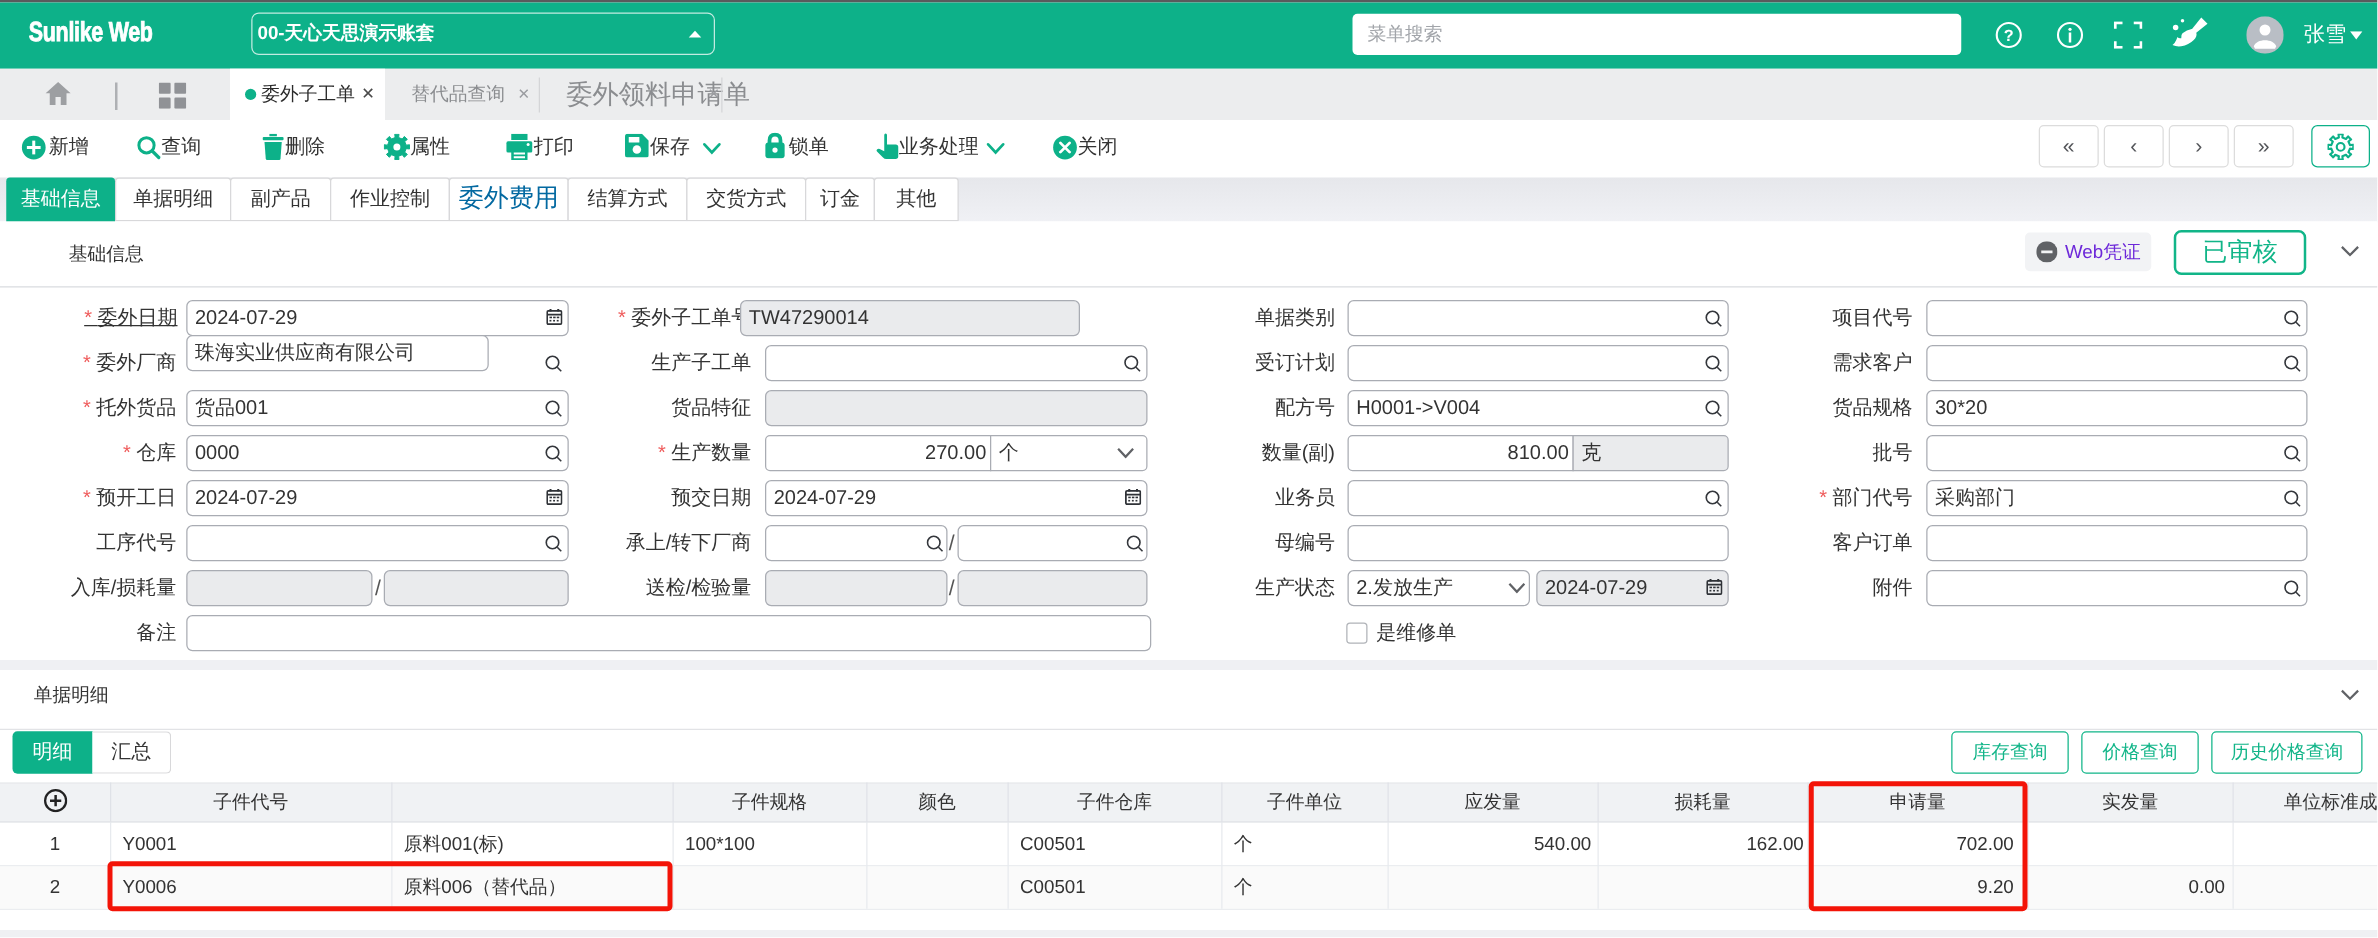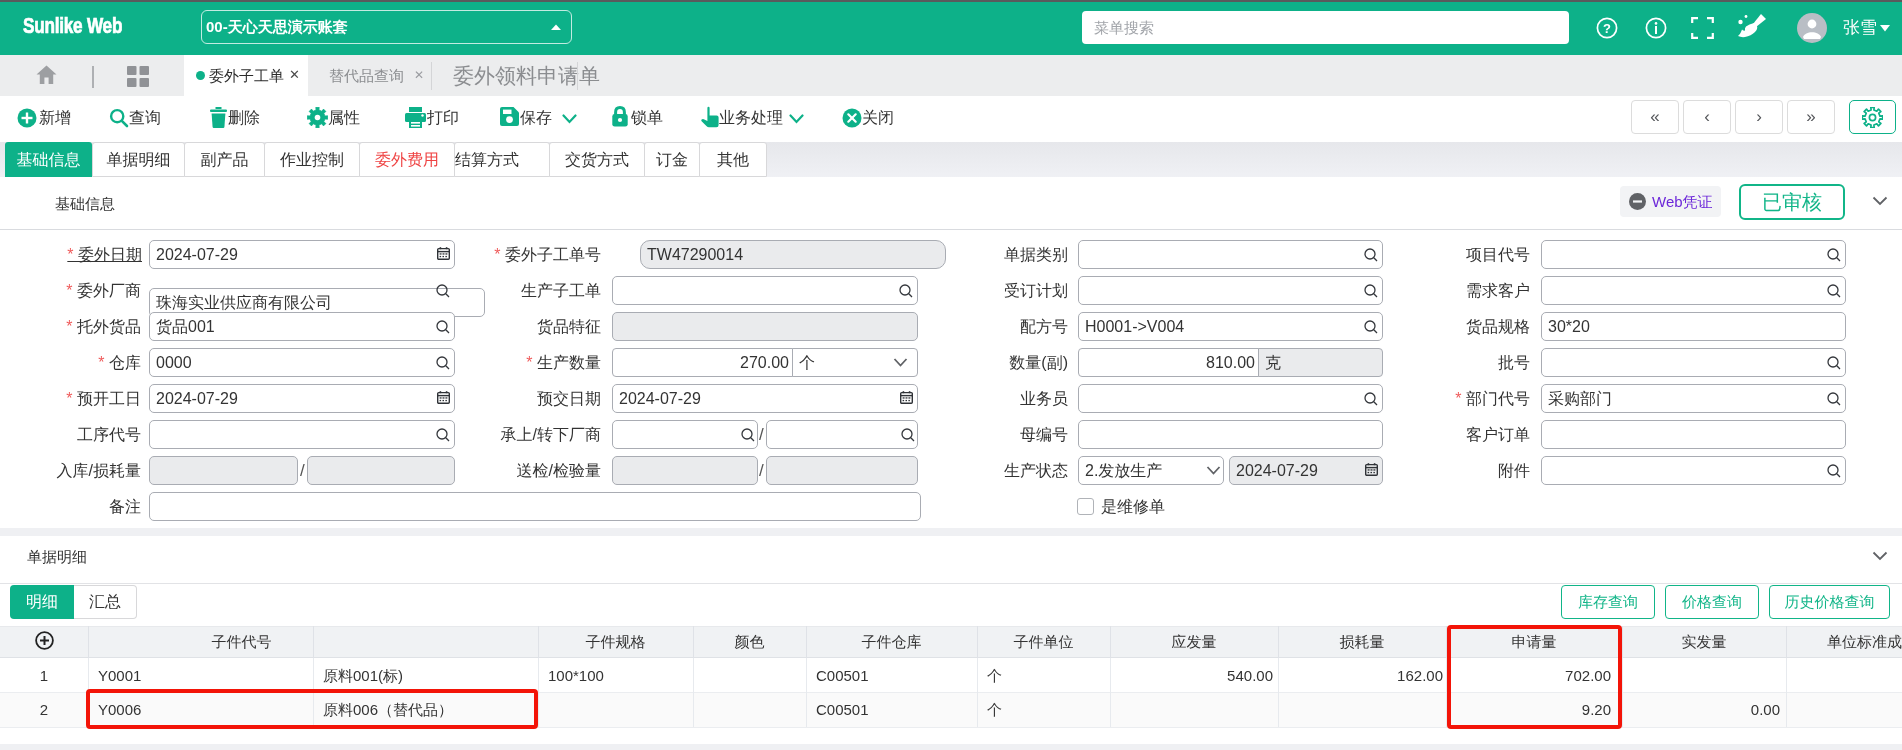--- a/index.html
+++ b/index.html
@@ -173,22 +173,22 @@
   <svg class="icon" style="left:1862px;top:107px;" width="21" height="21" viewBox="0 0 21 21">
       <path d="M8.81 0.34 L12.19 0.34 L11.90 3.03 L14.79 4.23 L16.49 2.12 L18.88 4.51 L16.77 6.21 L17.97 9.10 L20.66 8.81 L20.66 12.19 L17.97 11.90 L16.77 14.79 L18.88 16.49 L16.49 18.88 L14.79 16.77 L11.90 17.97 L12.19 20.66 L8.81 20.66 L9.10 17.97 L6.21 16.77 L4.51 18.88 L2.12 16.49 L4.23 14.79 L3.03 11.90 L0.34 12.19 L0.34 8.81 L3.03 9.10 L4.23 6.21 L2.12 4.51 L4.51 2.12 L6.21 4.23 L9.10 3.03 Z" fill="none" stroke="#0db189" stroke-width="1.7" stroke-linejoin="round"></path>
       <circle cx="10.5" cy="10.5" r="3.1" fill="none" stroke="#0db189" stroke-width="1.7"></circle>
     </svg>
 
   <div class="abs" style="left:0;top:142px;width:1902px;height:36px;background:linear-gradient(#e6e7eb,#f0f1f5);"></div>
   <div class="abs" style="left:5px;top:142px;width:87px;height:35px;background:#0db189;border-radius:3px 3px 0 0;text-align:center;line-height:35px;font-size:16px;color:#fff;z-index:2;">基础信息</div>
   <div class="abs" style="left:92px;top:142px;width:93px;height:35px;background:#fff;border:1px solid #d8d8da;border-radius:3px 3px 0 0;text-align:center;line-height:33px;font-size:16px;color:#333;">单据明细</div>
   <div class="abs" style="left:184px;top:142px;width:81px;height:35px;background:#fff;border:1px solid #d8d8da;border-radius:3px 3px 0 0;text-align:center;line-height:33px;font-size:16px;color:#333;">副产品</div>
   <div class="abs" style="left:264px;top:142px;width:96px;height:35px;background:#fff;border:1px solid #d8d8da;border-radius:3px 3px 0 0;text-align:center;line-height:33px;font-size:16px;color:#333;">作业控制</div>
-  <div class="abs" style="left:359px;top:142px;width:96px;height:35px;background:#fff;border:1px solid #d8d8da;border-radius:3px 3px 0 0;text-align:center;line-height:33px;font-size:16px;color:#ef4444;">委外费用</div>
-  <div class="abs" style="left:454px;top:142px;width:96px;height:35px;background:#fff;border:1px solid #d8d8da;border-radius:3px 3px 0 0;line-height:33px;font-size:16px;color:#333;">结算方式</div>
+  <div class="abs" style="left:359px;top:142px;width:96px;height:35px;background:#fff;border:1px solid #d8d8da;border-radius:3px 3px 0 0;text-align:center;line-height:33px;font-size:20px;color:#0369a1;">委外费用</div>
+  <div class="abs" style="left:454px;top:142px;width:96px;height:35px;background:#fff;border:1px solid #d8d8da;border-radius:3px 3px 0 0;text-align:center;line-height:33px;font-size:16px;color:#333;">结算方式</div>
   <div class="abs" style="left:549px;top:142px;width:96px;height:35px;background:#fff;border:1px solid #d8d8da;border-radius:3px 3px 0 0;text-align:center;line-height:33px;font-size:16px;color:#333;">交货方式</div>
   <div class="abs" style="left:644px;top:142px;width:56px;height:35px;background:#fff;border:1px solid #d8d8da;border-radius:3px 3px 0 0;text-align:center;line-height:33px;font-size:16px;color:#333;">订金</div>
   <div class="abs" style="left:699px;top:142px;width:68px;height:35px;background:#fff;border:1px solid #d8d8da;border-radius:3px 3px 0 0;text-align:center;line-height:33px;font-size:16px;color:#333;">其他</div>
 
   <div class="abs" style="left:0;top:177px;width:1902px;height:351px;background:#fff;"></div>
   <div class="abs" style="left:55px;top:192px;height:24px;line-height:24px;font-size:15px;color:#333;">基础信息</div>
   <div class="abs" style="left:1620px;top:186px;width:101px;height:31px;background:#f2f3f5;border-radius:4px;"></div>
   <svg class="icon" style="left:1629px;top:193px;" width="17" height="17" viewBox="0 0 17 17">
       <circle cx="8.5" cy="8.5" r="8.5" fill="#606266"></circle>
       <rect x="4" y="7.4" width="9" height="2.2" fill="#f2f3f5"></rect>
@@ -210,36 +210,36 @@
       <g fill="#2f3237">
         <rect x="2.6" y="6.3" width="2" height="1.3"></rect>
         <rect x="5.5" y="6.3" width="2" height="1.3"></rect>
         <rect x="8.4" y="6.3" width="2" height="1.3"></rect>
         <rect x="2.6" y="8.9" width="1.5" height="1.3"></rect>
         <rect x="5.5" y="8.9" width="1.5" height="1.3"></rect>
         <rect x="8.4" y="8.9" width="1.5" height="1.3"></rect>
       </g>
     </svg>
   <div class="lbl req" style="left:420px;top:240px;width:181px;">委外子工单号</div>
-  <div class="inp dis" style="left:640px;top:240px;width:306px;border-radius:10px;">TW47290014</div>
+  <div class="inp dis" style="left:592px;top:240px;width:272px;">TW47290014</div>
   <div class="lbl" style="left:920px;top:240px;width:148px;">单据类别</div>
   <div class="inp" style="left:1078px;top:240px;width:305px;"></div>
   <svg class="icon" style="left:1364px;top:248px;" width="14" height="14" viewBox="0 0 14 14">
       <circle cx="6" cy="6" r="5" fill="none" stroke="#34373c" stroke-width="1.3"></circle>
       <line x1="9.8" y1="9.8" x2="13" y2="13" stroke="#34373c" stroke-width="1.3"></line>
     </svg>
   <div class="lbl" style="left:1380px;top:240px;width:150px;">项目代号</div>
   <div class="inp" style="left:1541px;top:240px;width:305px;"></div>
   <svg class="icon" style="left:1827px;top:248px;" width="14" height="14" viewBox="0 0 14 14">
       <circle cx="6" cy="6" r="5" fill="none" stroke="#34373c" stroke-width="1.3"></circle>
       <line x1="9.8" y1="9.8" x2="13" y2="13" stroke="#34373c" stroke-width="1.3"></line>
     </svg>
 
   <div class="lbl req" style="left:0;top:276px;width:141px;">委外厂商</div>
-  <div class="inp" style="left:149px;top:288px;width:336px;">珠海实业供应商有限公司</div>
+  <div class="inp" style="left:149px;top:268px;width:242px;">珠海实业供应商有限公司</div>
   <svg class="icon" style="left:436px;top:284px;" width="14" height="14" viewBox="0 0 14 14">
       <circle cx="6" cy="6" r="5" fill="none" stroke="#34373c" stroke-width="1.3"></circle>
       <line x1="9.8" y1="9.8" x2="13" y2="13" stroke="#34373c" stroke-width="1.3"></line>
     </svg>
   <div class="lbl" style="left:420px;top:276px;width:181px;">生产子工单</div>
   <div class="inp" style="left:612px;top:276px;width:306px;"></div>
   <svg class="icon" style="left:899px;top:284px;" width="14" height="14" viewBox="0 0 14 14">
       <circle cx="6" cy="6" r="5" fill="none" stroke="#34373c" stroke-width="1.3"></circle>
       <line x1="9.8" y1="9.8" x2="13" y2="13" stroke="#34373c" stroke-width="1.3"></line>
     </svg>
@@ -418,21 +418,21 @@
 
   <div class="abs" style="left:0;top:626px;width:1902px;height:32px;background:#f0f2f4;border-top:1px solid #e7e9ec;border-bottom:1px solid #dfe2e6;"></div>
   <div class="abs" style="left:0;top:693px;width:1902px;height:34px;background:#fafafa;"></div>
   <div class="abs" style="left:0;top:692px;width:1902px;height:1px;background:#ebedf0;"></div>
   <div class="abs" style="left:0;top:727px;width:1902px;height:1px;background:#ebedf0;"></div>
   <svg class="icon" style="left:35px;top:631px;" width="19" height="19" viewBox="0 0 19 19">
       <circle cx="9.5" cy="9.5" r="8.4" fill="none" stroke="#222" stroke-width="1.8"></circle>
       <line x1="9.5" y1="5" x2="9.5" y2="14" stroke="#222" stroke-width="2"></line>
       <line x1="5" y1="9.5" x2="14" y2="9.5" stroke="#222" stroke-width="2"></line>
     </svg>
-  <div class="hcell" style="left:88px;width:225px;margin-left:41px;">子件代号</div>
+  <div class="hcell" style="left:88px;width:225px;">子件代号</div>
   <div class="hcell" style="left:538px;width:155px;">子件规格</div>
   <div class="hcell" style="left:693px;width:113px;">颜色</div>
   <div class="hcell" style="left:806px;width:171px;">子件仓库</div>
   <div class="hcell" style="left:977px;width:133px;">子件单位</div>
   <div class="hcell" style="left:1110px;width:168px;">应发量</div>
   <div class="hcell" style="left:1278px;width:168px;">损耗量</div>
   <div class="hcell" style="left:1446px;width:176px;">申请量</div>
   <div class="hcell" style="left:1622px;width:164px;">实发量</div>
   <div class="hcell" style="left:1827px;width:75px;overflow:hidden;text-align:left;">单位标准成本</div>
   <div class="vline" style="left:88px;top:626px;height:32px;background:#dfe2e7;"></div>

